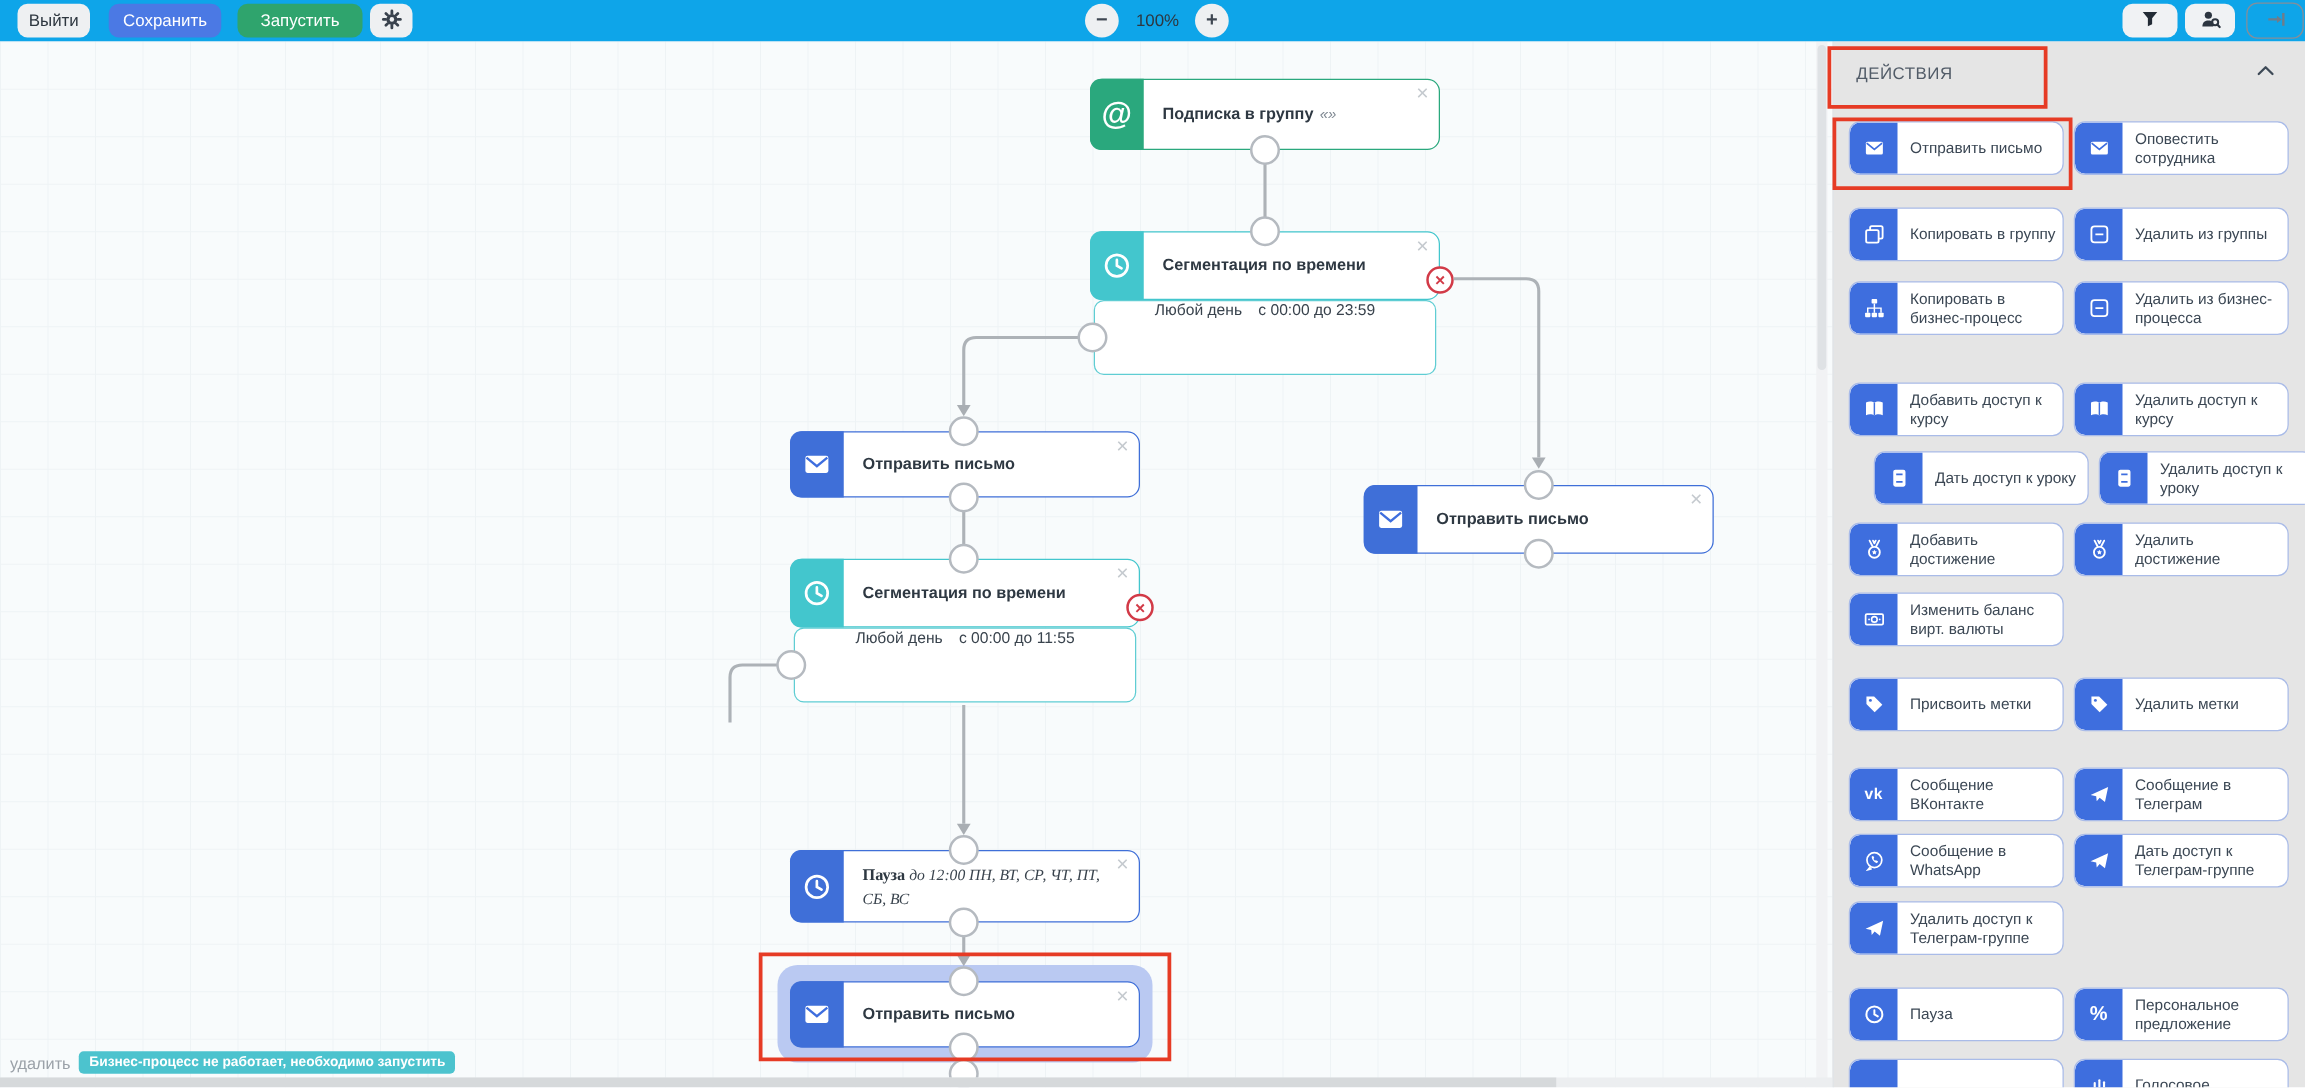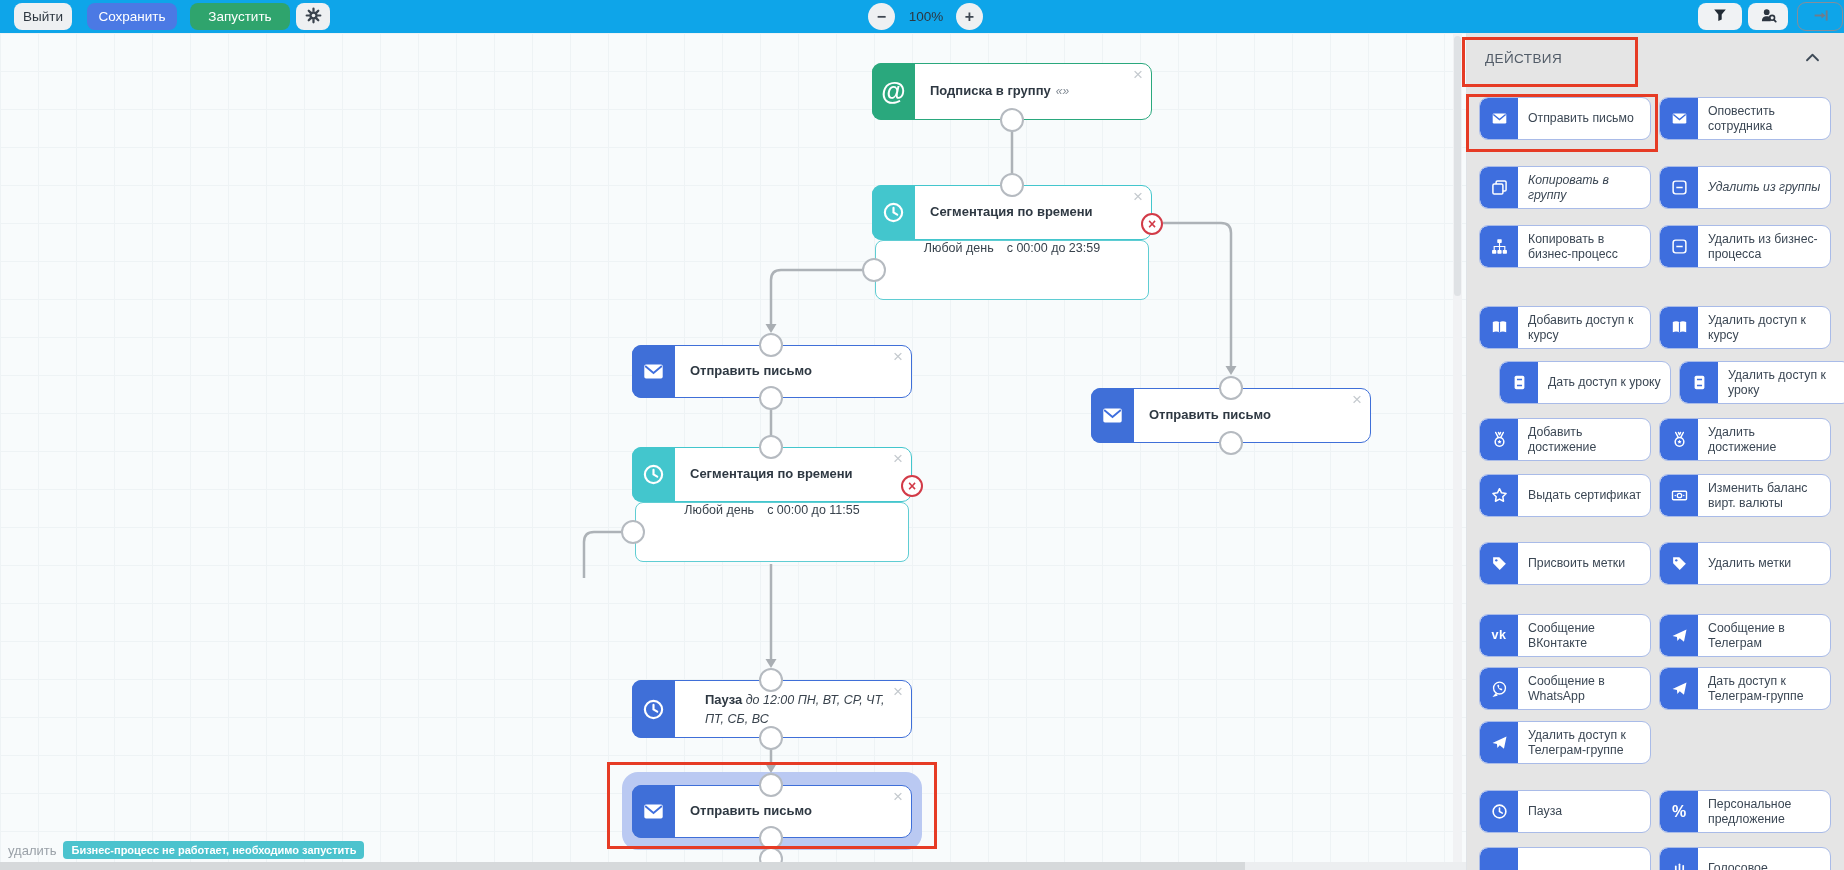--- a/index.html
+++ b/index.html
@@ -38,21 +38,21 @@
   .ib{position:absolute;left:-1px;top:-1px;bottom:-1px;width:43px;border-radius:9px 0 0 9px;
       display:flex;align-items:center;justify-content:center;color:#fff;}
   .node.green .ib{background:#2aa87d;}
   .node.teal .ib{background:#43c6cd;}
   .node.blue .ib{background:#3f6fd8;}
   .ib svg{width:23px;height:23px;}
   .glyph{font-weight:800;color:#fff;line-height:1;}
   .ttl{height:100%;display:flex;align-items:center;padding:0 26px 0 57px;font-size:13px;
        font-weight:700;color:#2e3842;line-height:1.25;box-sizing:border-box;}
   .ttl .suffix{font-weight:400;font-style:italic;color:#7f8892;margin-left:5px;font-size:12px;}
-  .ttl-multi{padding:9px 24px 6px 72px;font-size:12.5px;line-height:1.5;color:#323c46;box-sizing:border-box;}
+  .ttl-multi{padding:9px 24px 6px 57px;font-size:12.5px;line-height:1.5;color:#323c46;box-sizing:border-box;font-family:Liberation Serif, serif;}
   .ttl-multi b{font-size:13px;color:#2e3842;}
   .ttl-multi .detail{font-style:italic;color:#39434d;}
   .close{position:absolute;top:1px;right:8px;font-size:17px;color:#c5cacf;line-height:1.2;cursor:pointer;}
   .subbox{position:absolute;background:#fff;border:1px solid #5fcdd3;border-radius:8px;z-index:2;
           display:flex;flex-direction:row;justify-content:center;gap:13px;text-align:center;
           font-size:12.5px;color:#39434d;box-sizing:border-box;}
   .errbadge{position:absolute;right:-12px;top:27px;width:22px;height:22px;border-radius:50%;
             background:#fff;border:2px solid #d23a47;color:#d23a47;display:flex;align-items:center;
             justify-content:center;font-size:14px;font-weight:800;z-index:4;box-sizing:border-box;line-height:1;}
   .halo{position:absolute;background:#bac9f2;border-radius:16px;z-index:2;}
@@ -318,21 +318,21 @@
           <div class="abtn">
             <div class="aib">
               <svg viewBox="0 0 16 16" fill="none" xmlns="http://www.w3.org/2000/svg">
                 <rect x="1.6" y="3.2" width="12.8" height="9.6" rx="1.2" fill="#fff"></rect>
                 <path d="M2.2 4.2 L8 9 L13.8 4.2" stroke="#3e6ede" stroke-width="1.3"></path>
               </svg>
             </div>
             <div class="albl">Оповестить сотрудника</div>
           </div>
         </div>
-        <div class="arow" style="margin-top: 26px; font-style: italic;">
+        <div class="arow" style="margin-top: 26px;">
           <div class="abtn">
             <div class="aib">
               <svg viewBox="0 0 16 16" fill="none" xmlns="http://www.w3.org/2000/svg">
                 <rect x="4.8" y="1.8" width="9.4" height="9.4" rx="1.2" stroke="#fff" stroke-width="1.4"></rect>
                 <rect x="1.8" y="4.8" width="9.4" height="9.4" rx="1.2" stroke="#fff" stroke-width="1.4" fill="#3e6ede"></rect>
               </svg>
             </div>
             <div class="albl">Копировать в группу</div>
           </div>
           <div class="abtn">
@@ -429,28 +429,20 @@
                 <path d="M8 8.2 L8.6 9.4 L9.9 9.6 L9 10.5 L9.2 11.8 L8 11.2 L6.8 11.8 L7 10.5 L6.1 9.6 L7.4 9.4 Z" fill="#fff"></path>
               </svg>
             </div>
             <div class="albl">Удалить достижение</div>
           </div>
         </div>
         <div class="arow" style="margin-top: 13px;">
           <div class="abtn">
             <div class="aib">
               <svg viewBox="0 0 16 16" fill="none" xmlns="http://www.w3.org/2000/svg">
-                <path d="M8 1.6 L9.9 5.5 L14.2 6.1 L11.1 9.1 L11.8 13.4 L8 11.4 L4.2 13.4 L4.9 9.1 L1.8 6.1 L6.1 5.5 Z" stroke="#fff" stroke-width="1.4" stroke-linejoin="round"></path>
-              </svg>
-            </div>
-            <div class="albl">Выдать сертификат</div>
-          </div>
-          <div class="abtn">
-            <div class="aib">
-              <svg viewBox="0 0 16 16" fill="none" xmlns="http://www.w3.org/2000/svg">
                 <rect x="1.4" y="4" width="13.2" height="8" rx="1" stroke="#fff" stroke-width="1.3"></rect>
                 <circle cx="8" cy="8" r="2.1" stroke="#fff" stroke-width="1.2"></circle>
                 <circle cx="4" cy="8" r=".7" fill="#fff"></circle>
                 <circle cx="12" cy="8" r=".7" fill="#fff"></circle>
               </svg>
             </div>
             <div class="albl">Изменить баланс вирт. валюты</div>
           </div>
         </div>
         <div class="arow" style="margin-top: 25px;">

